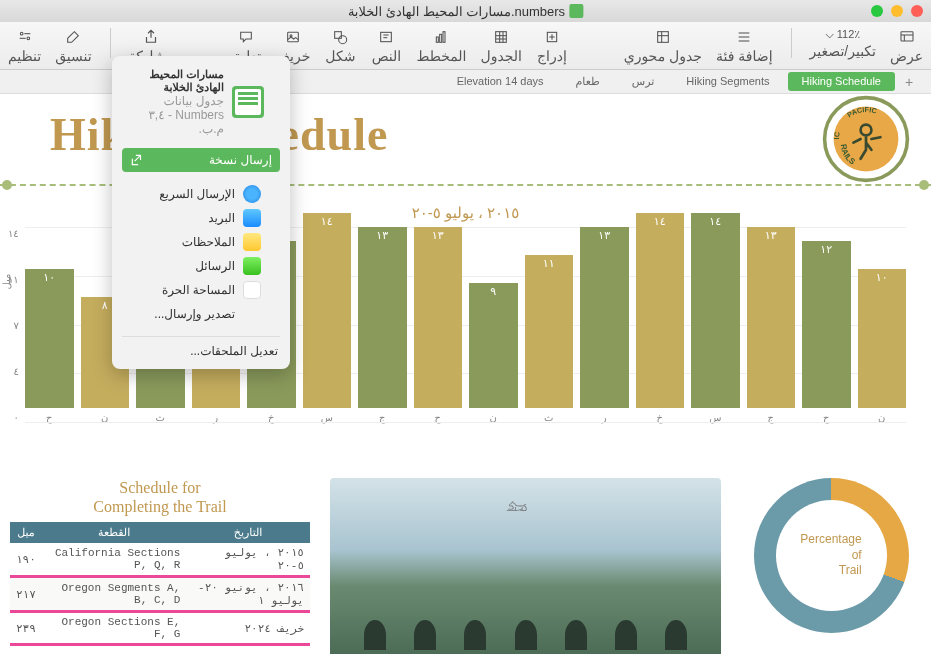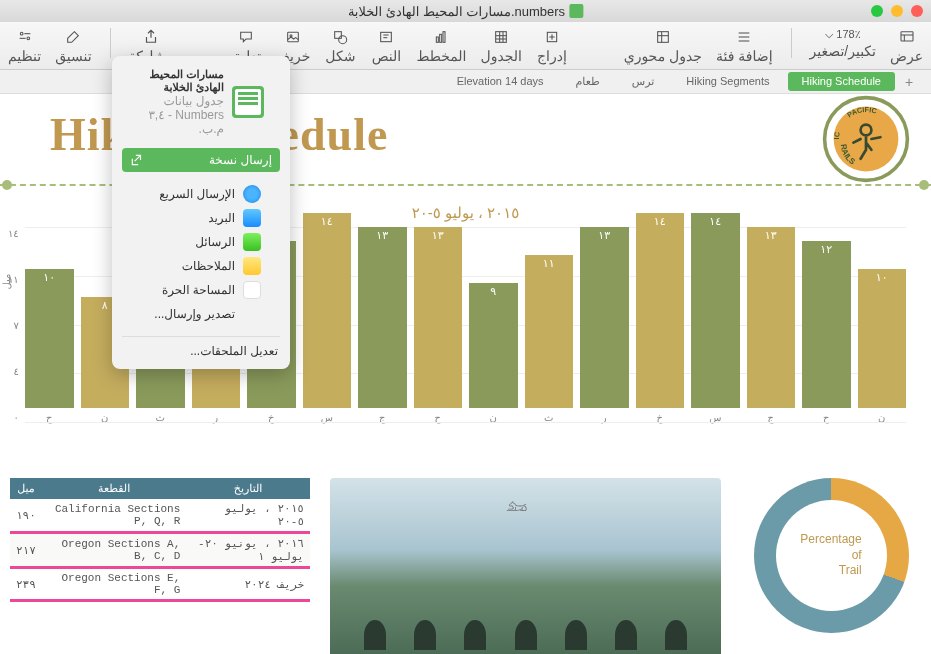--- a/index.html
+++ b/index.html
@@ -117,21 +117,21 @@
           <svg viewBox="0 0 24 24" width="20" height="16" fill="none" stroke="#555" stroke-width="1.6">
             <rect x="3" y="4" width="18" height="14" rx="1"></rect>
             <line x1="3" y1="9" x2="21" y2="9"></line>
             <line x1="8" y1="9" x2="8" y2="18"></line>
           </svg>
         </div>
       <span class="toolbar-label">عرض</span>
     </div>
     <div class="zoom-area toolbar-btn">
       <div class="zoom-val">
-          <span>178٪</span>
+          <span>112٪</span>
           <span>⌵</span>
         </div>
       <span class="toolbar-label">تكبير/تصغير</span>
     </div>
     <div class="toolbar-sep"></div>
     <div class="toolbar-btn">
       <div class="toolbar-icon">
           <svg viewBox="0 0 24 24" width="20" height="16" fill="none" stroke="#555" stroke-width="1.6">
             <line x1="4" y1="6" x2="20" y2="6"></line>
             <line x1="4" y1="12" x2="20" y2="12"></line>
@@ -417,37 +417,39 @@
         <div class="person"></div>
           <div class="person"></div>
           <div class="person"></div>
         <div class="person"></div>
           <div class="person"></div>
           <div class="person"></div>
           <div class="person"></div>
       </div>
     </div>
     <div class="schedule-box">
+      <div class="schedule-title" style="white-space:pre-line">Schedule for
+Completing the Trail</div>
       <table class="sched-table">
         <thead>
             <tr>
           <th>التاريخ</th>
           <th>القطعة</th>
           <th>ميل</th>
         </tr>
           </thead>
         <tbody id="sched-body">
             <tr>
               <td class="col-date">٢٠١٥ ، يوليو ٥-٢٠</td>
               <td class="col-seg">California Sections P, Q, R</td>
               <td class="col-mi">١٩٠</td>
             </tr>
             <tr>
               <td class="col-date">٢٠١٦ ، يونيو ٢٠-يوليو ١</td>
-              <td class="col-seg">Oregon Sections A, B, C, D</td>
+              <td class="col-seg">Oregon Segments A, B, C, D</td>
               <td class="col-mi">٢١٧</td>
             </tr>
             <tr>
               <td class="col-date">خريف ٢٠٢٤</td>
               <td class="col-seg">Oregon Sections E, F, G</td>
               <td class="col-mi">٢٣٩</td>
             </tr>
           </tbody>
       </table>
     </div>
@@ -473,26 +475,26 @@
   <div class="pop-list" id="pop-list">
       <div class="pop-item">
         <div class="pop-item-icon pi-airdrop"></div>
         <span>الإرسال السريع</span>
       </div>
       <div class="pop-item">
         <div class="pop-item-icon pi-mail"></div>
         <span>البريد</span>
       </div>
       <div class="pop-item">
+        <div class="pop-item-icon pi-notes"></div>
+        <span>الملاحظات</span>
+      </div>
+      <div class="pop-item">
         <div class="pop-item-icon pi-messages"></div>
         <span>الرسائل</span>
-      </div>
-      <div class="pop-item">
-        <div class="pop-item-icon pi-notes"></div>
-        <span>الملاحظات</span>
       </div>
       <div class="pop-item">
         <div class="pop-item-icon pi-freeform"></div>
         <span>المساحة الحرة</span>
       </div>
       <div class="pop-item">
         <div class="pop-item-icon " style="visibility: hidden;"></div>
         <span>تصدير وإرسال...</span>
       </div>
     </div>

